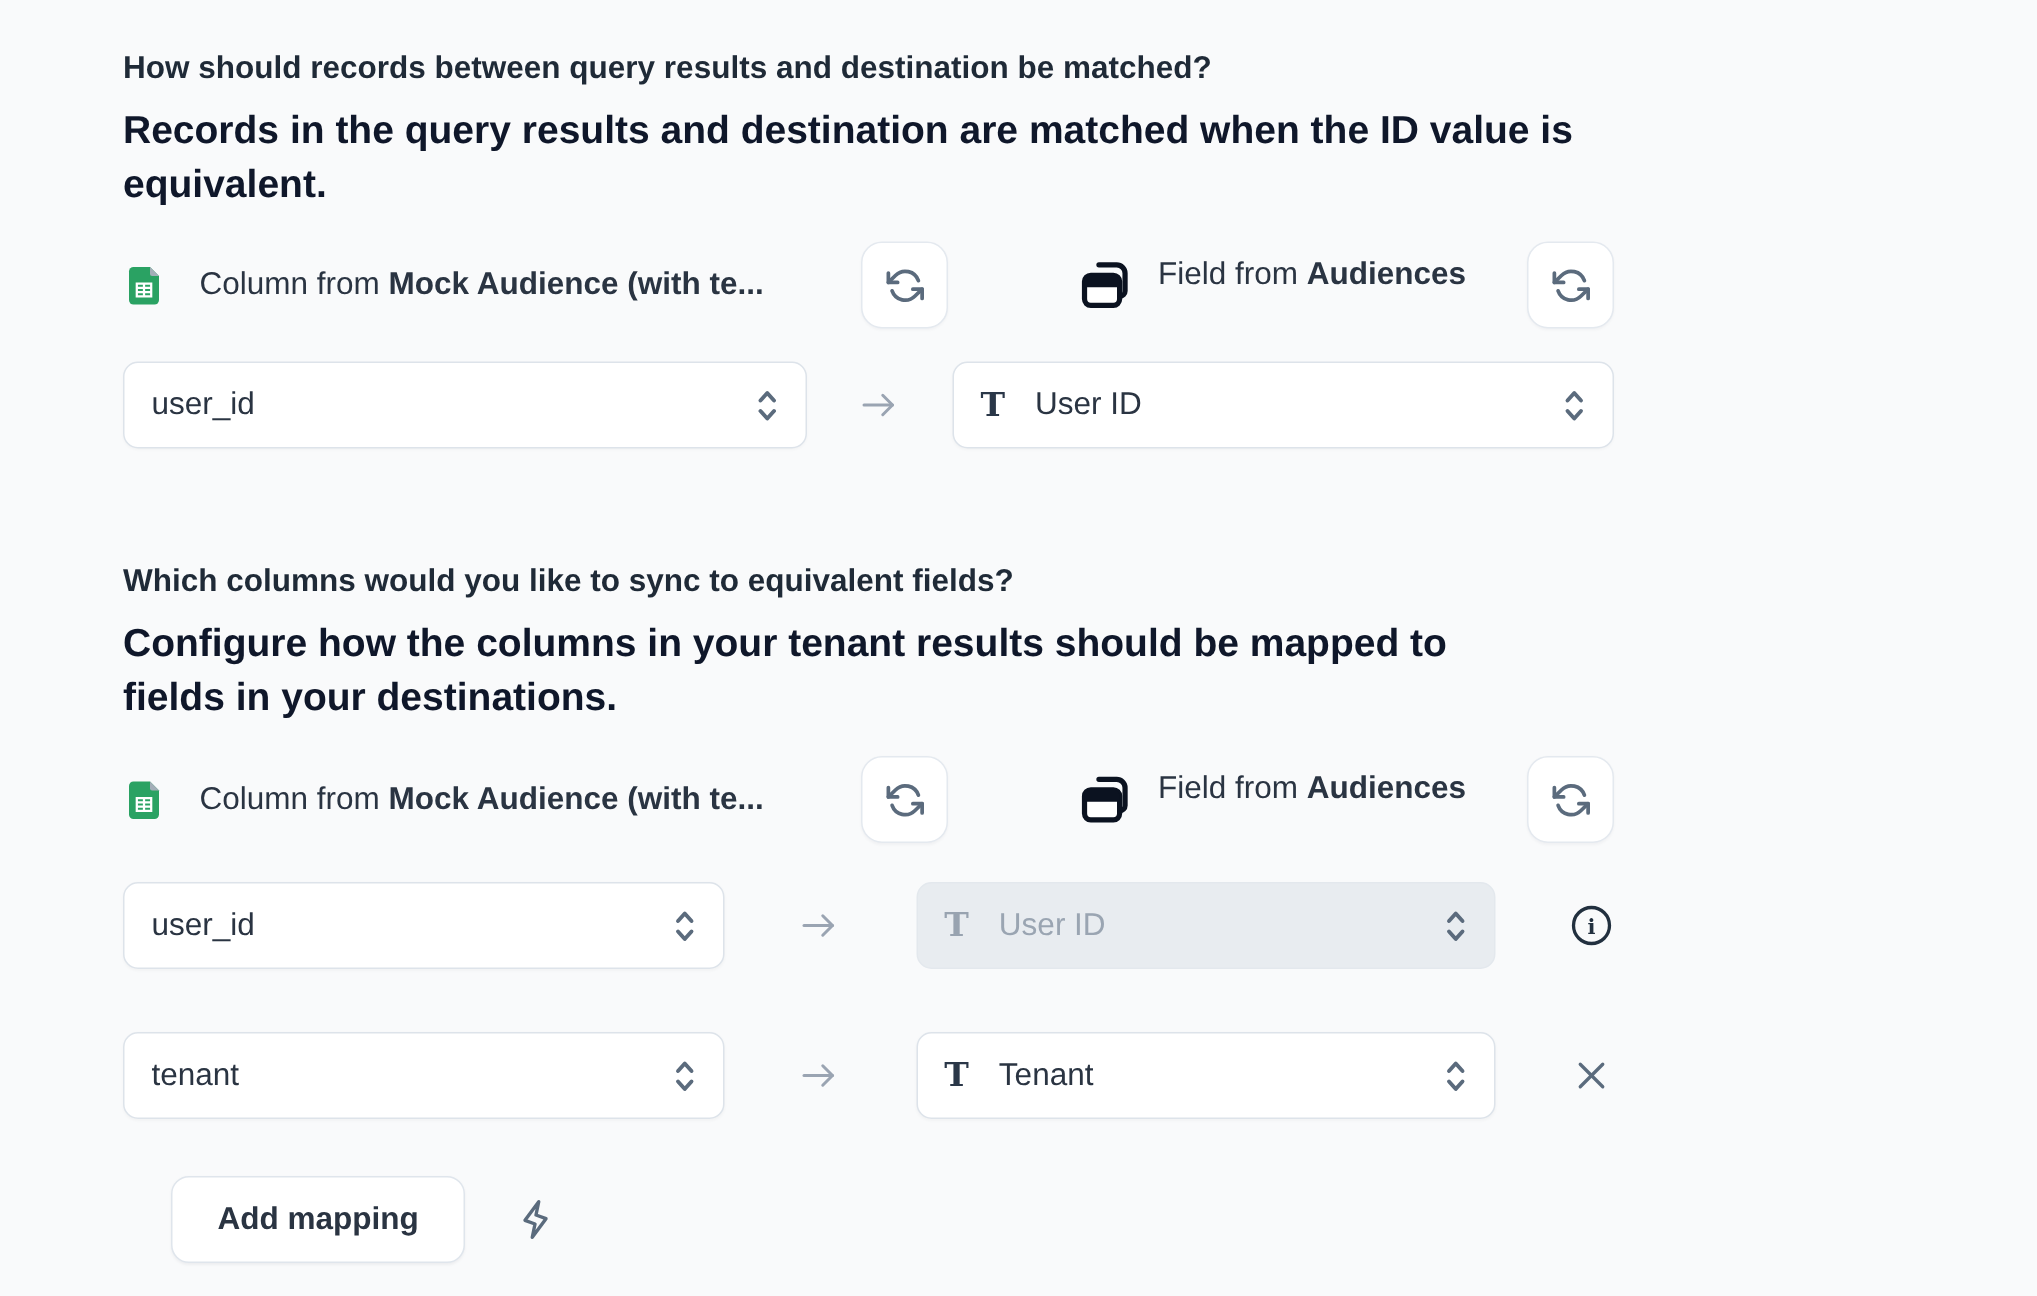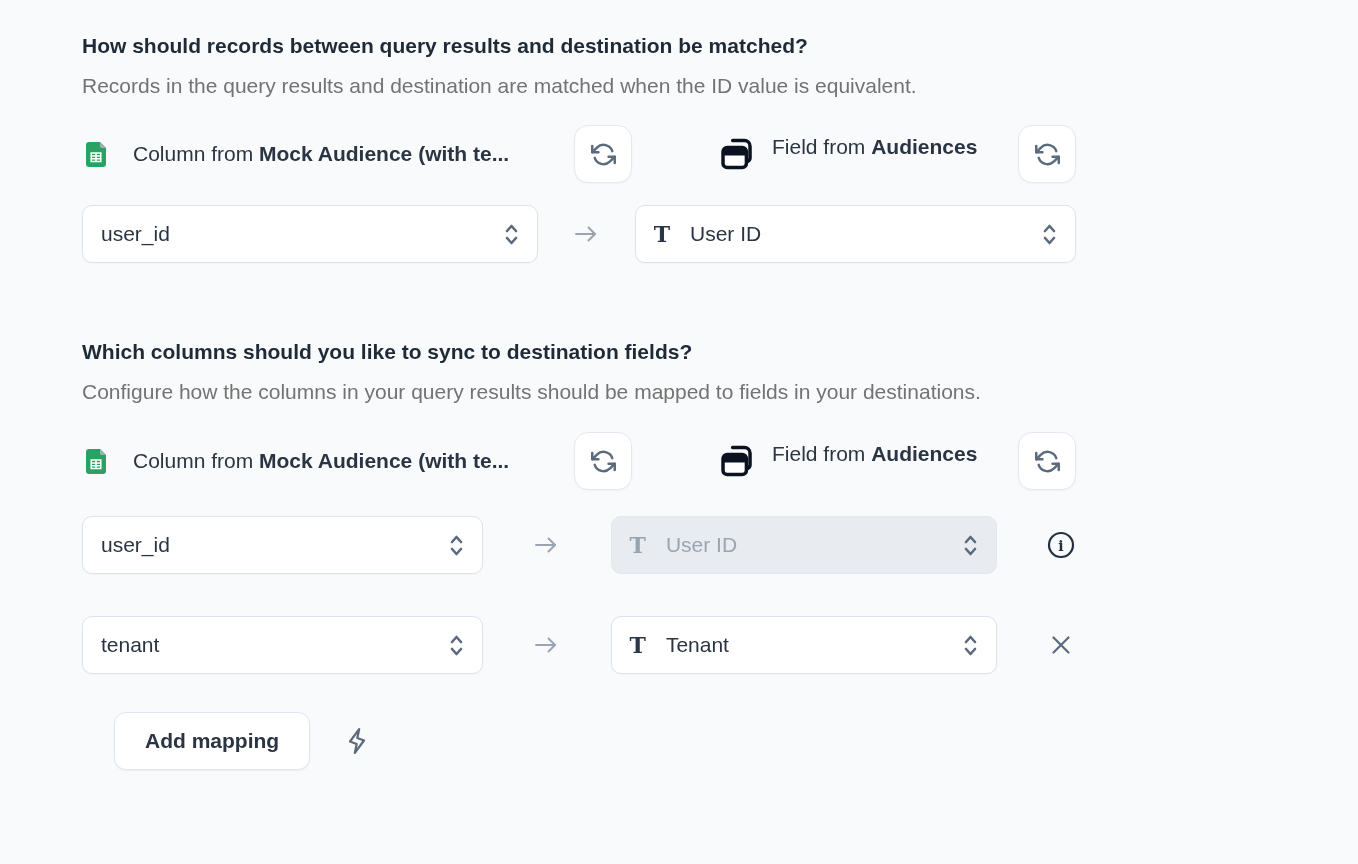--- a/index.html
+++ b/index.html
@@ -4,21 +4,21 @@
 <style>
   html,body{margin:0;padding:0;}
   body{
     width:1358px;height:864px;overflow:hidden;
     background:#f9fafb;
     font-family:"Liberation Sans",sans-serif;
     color:#25303e;
   }
   .page{box-sizing:border-box;width:1076px;height:864px;padding:32px 0 0 82px;}
   .q-title{font-size:21px;line-height:28px;font-weight:700;color:#1f2a37;margin:0;}
-  .q-sub{font-size:21px;line-height:36px;color:#737373;margin:8px 0 0 0;max-width:900px;}
+  .q-sub{font-size:26px;line-height:36px;color:#0f172a;margin:8px 0 0 0;max-width:900px;font-weight:bold;}
   .sub1{max-width:1200px;}
 
   .hdr-row{display:flex;align-items:center;height:58px;margin-top:21px;}
   .hdr-left{width:558px;display:flex;align-items:center;}
   .hdr-right{width:340px;display:flex;align-items:flex-start;}
   .hdr-spacer{width:97px;}
   .hdr-label{font-size:21px;color:#2a3442;white-space:nowrap;overflow:hidden;}
   .hdr-label b{font-weight:700;}
   .src-icon{margin-right:23px;flex:none;display:flex;}
   .dst-icon{margin-right:15px;flex:none;display:flex;}
@@ -140,22 +140,22 @@
       <span class="val">User ID</span>
       <span style="display:flex;">
         <svg width="19" height="27" viewBox="0 0 19 27" fill="none" stroke="#5b6b7d" stroke-width="2.6" stroke-linecap="round" stroke-linejoin="round">
           <path d="M5 10 9.5 5 14 10"></path>
             <path d="M5 17 9.5 22 14 17"></path>
         </svg>
       </span>
     </div>
   </div>
 
-  <h2 class="q-title" style="margin-top:75px;">Which columns should you like to sync to destination fields?</h2>
-  <p class="q-sub">Configure how the columns in your query results should be mapped to fields in your destinations.</p>
+  <h2 class="q-title" style="margin-top:75px;">Which columns would you like to sync to equivalent fields?</h2>
+  <p class="q-sub">Configure how the columns in your tenant results should be mapped to fields in your destinations.</p>
 
   <div class="hdr-row" style="margin-top:22px;">
     <div class="hdr-left">
       <span class="src-icon">
         <svg width="28" height="28" viewBox="0 0 28 28">
           <path d="M7 2h11l6 6v16a3 3 0 0 1-3 3H7a3 3 0 0 1-3-3V5a3 3 0 0 1 3-3z" fill="#2aa263"></path>
           <path d="M18 2l6 6h-4.6A1.4 1.4 0 0 1 18 6.6V2z" fill="#a3aeb8"></path>
           <path d="M9.2 13h9.6v8.6H9.2z M9.2 15.9h9.6 M9.2 18.7h9.6 M14 13v8.6" fill="none" stroke="#ffffff" stroke-width="1.5"></path>
         </svg>
       </span>

